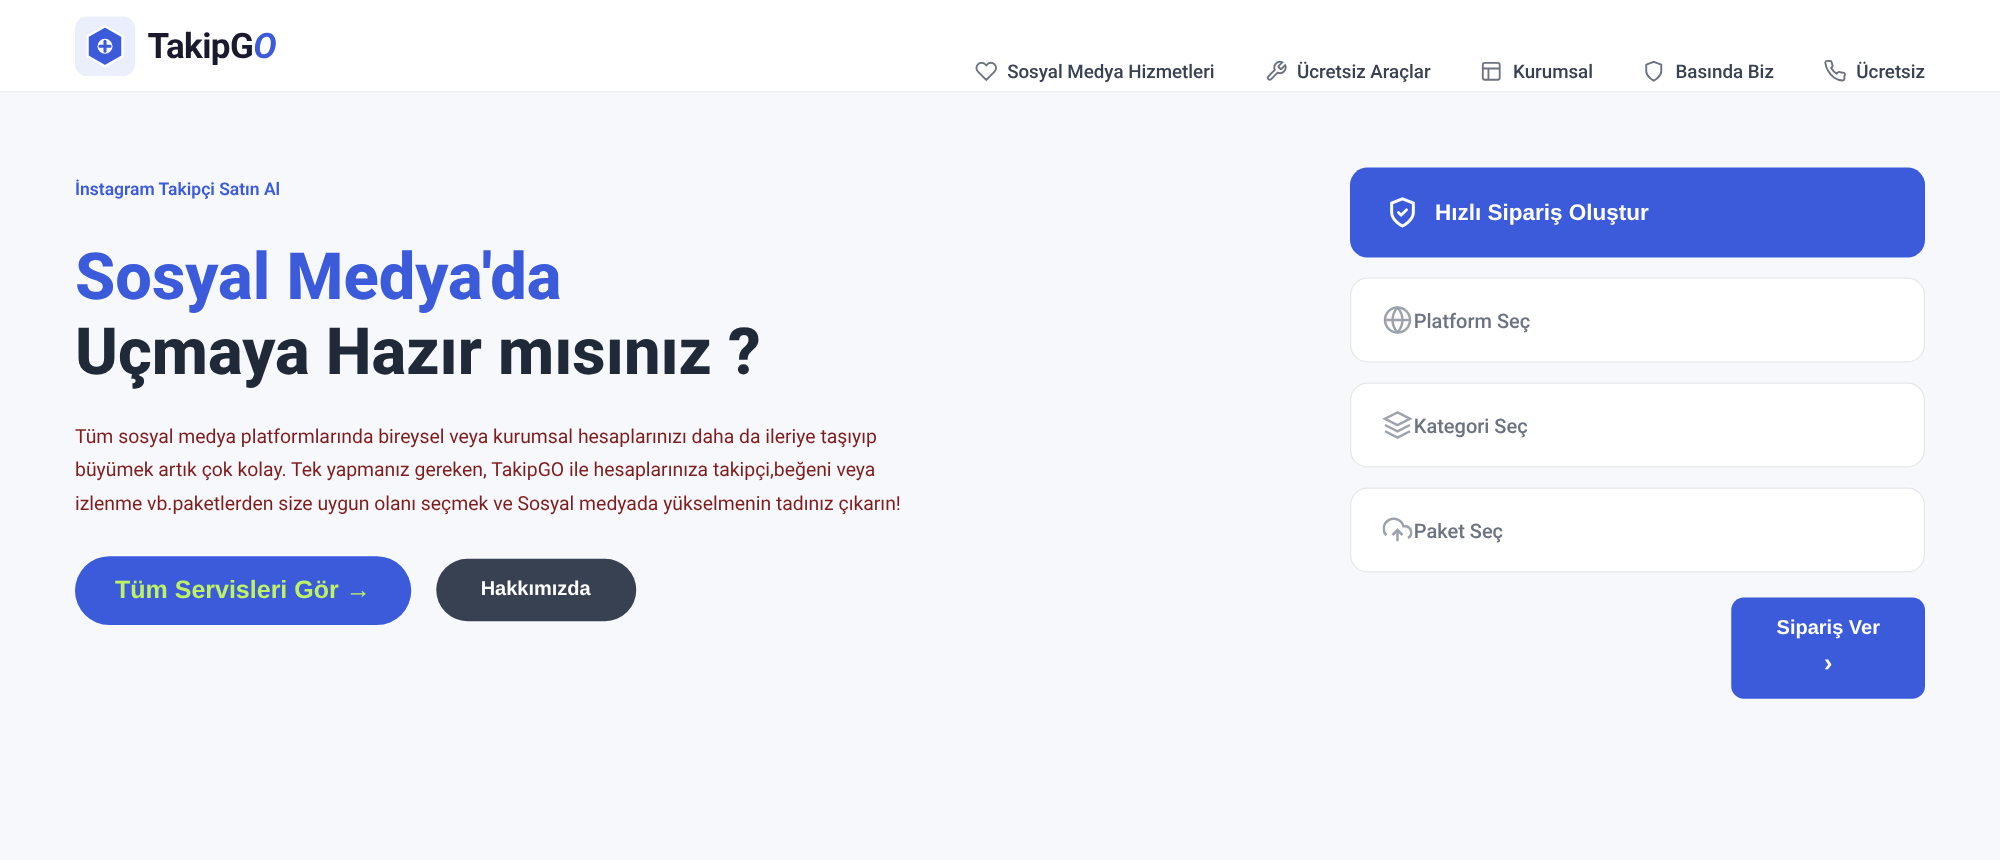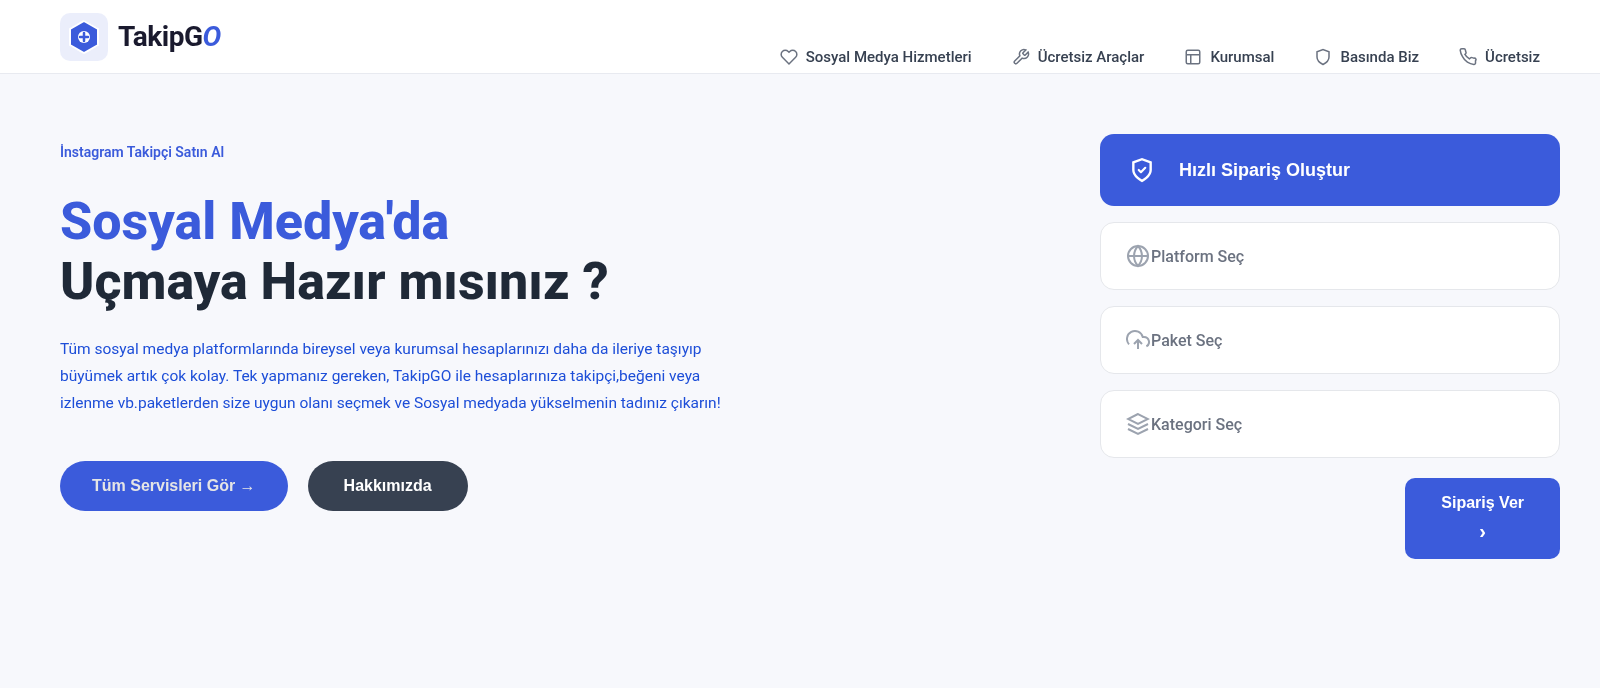--- a/index.html
+++ b/index.html
@@ -57,21 +57,21 @@
       display: inline-flex;
       align-items: center;
       justify-content: center;
       color: #6b7280;
     }
 
     
     .main {
       display: flex;
       align-items: flex-start;
-      padding: 60px 40px 40px 60px;
+      padding: 60px 60px 40px 60px;
       gap: 60px;
       max-width: 1600px;
       margin: 0 auto;
     }
 
     
     .left-section {
       flex: 1;
       padding-top: 10px;
     }
@@ -91,38 +91,38 @@
     .hero-title .blue-line {
       color: #3b5bdb;
       display: block;
       margin-top: 32px;
     }
     .hero-title .dark-line {
       color: #1f2937;
       display: block;
     }
     .hero-description {
-      color: #1d4ed8;
+      color: #7f1d1d;
       font-size: 15.5px;
       line-height: 1.75;
       max-width: 680px;
-      margin-bottom: 44px;
+      margin-bottom: 28px;
     }
     .hero-buttons {
       display: flex;
       gap: 20px;
       align-items: center;
     }
     .btn-primary {
       background: #3b5bdb;
-      color: #e5e5e5;
+      color: #bef264;
       border: none;
       border-radius: 50px;
       padding: 16px 32px;
-      font-size: 16px;
+      font-size: 20px;
       font-weight: 600;
       cursor: pointer;
       display: flex;
       align-items: center;
       gap: 8px;
       transition: background 0.2s;
     }
     .btn-secondary {
       background: #374151;
       color: #fff;
@@ -149,21 +149,21 @@
       background: #3b5bdb;
       color: #fff;
       border: none;
       border-radius: 14px;
       padding: 22px 28px;
       font-size: 18px;
       font-weight: 700;
       cursor: pointer;
       display: flex;
       align-items: center;
-      gap: 23px;
+      gap: 12px;
       width: 100%;
       transition: background 0.2s;
     }
     .quick-order-icon {
       width: 28px;
       height: 28px;
       display: flex;
       align-items: center;
       justify-content: center;
     }
@@ -318,37 +318,37 @@
           <path d="M12 2a15.3 15.3 0 0 1 4 10 15.3 15.3 0 0 1-4 10 15.3 15.3 0 0 1-4-10 15.3 15.3 0 0 1 4-10z"></path>
           <path d="M2 12h20"></path>
         </svg>
       </span>
       <span class="selector-label">Platform Seç</span>
     </div>
 
     <div class="selector-card">
       <span class="selector-icon">
         <svg width="24" height="24" viewBox="0 0 24 24" fill="none" stroke="#9ca3af" stroke-width="2">
+          <polygon points="12 2 2 7 12 12 22 7 12 2"></polygon>
+          <polyline points="2 17 12 22 22 17"></polyline>
+          <polyline points="2 12 12 17 22 12"></polyline>
+        </svg>
+      </span>
+      <span class="selector-label">Kategori Seç</span>
+    </div>
+
+    <div class="selector-card">
+      <span class="selector-icon">
+        <svg width="24" height="24" viewBox="0 0 24 24" fill="none" stroke="#9ca3af" stroke-width="2">
           <polyline points="16 16 12 12 8 16"></polyline>
           <line x1="12" y1="12" x2="12" y2="21"></line>
           <path d="M20.39 18.39A5 5 0 0 0 18 9h-1.26A8 8 0 1 0 3 16.3"></path>
         </svg>
       </span>
       <span class="selector-label">Paket Seç</span>
-    </div>
-
-    <div class="selector-card">
-      <span class="selector-icon">
-        <svg width="24" height="24" viewBox="0 0 24 24" fill="none" stroke="#9ca3af" stroke-width="2">
-          <polygon points="12 2 2 7 12 12 22 7 12 2"></polygon>
-          <polyline points="2 17 12 22 22 17"></polyline>
-          <polyline points="2 12 12 17 22 12"></polyline>
-        </svg>
-      </span>
-      <span class="selector-label">Kategori Seç</span>
     </div>
 
     <div class="submit-btn-row">
       <button class="submit-btn">
         <span>Sipariş Ver</span>
         <span style="font-size:20px;">›</span>
       </button>
     </div>
 
   </aside>

